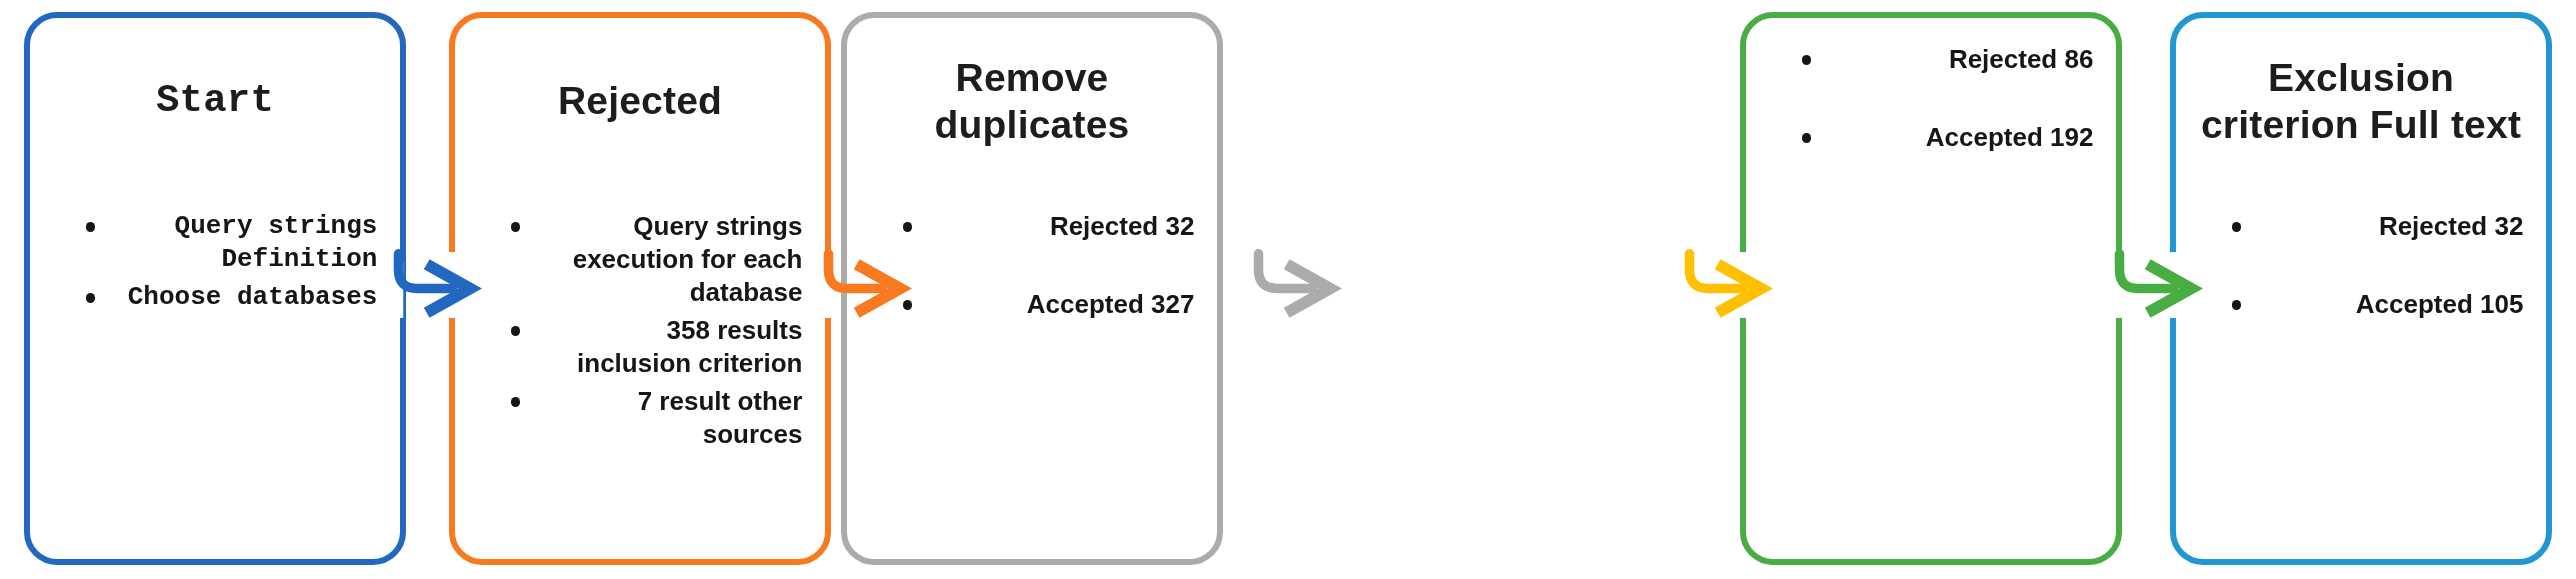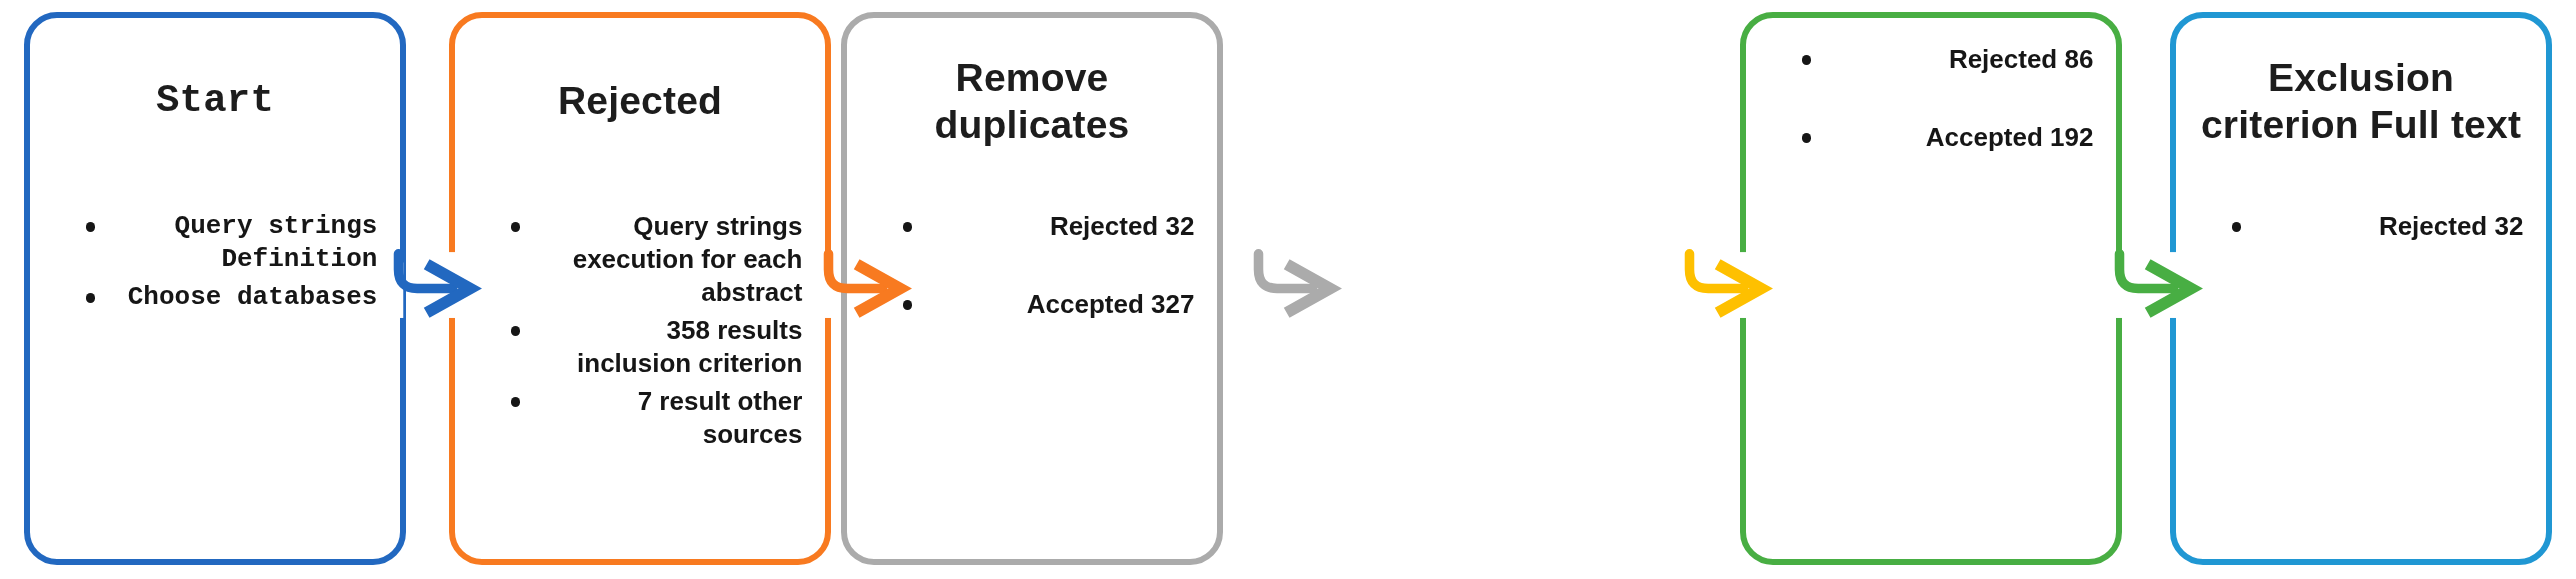--- a/index.html
+++ b/index.html
@@ -45,21 +45,21 @@
     <div class="box-title">Start</div>
     <ul class="bullets tight">
       <li>Query strings Definition</li>
       <li>Choose databases</li>
     </ul>
   </div>
 
   <div class="box" style="left: 449px; border-color: rgb(248, 122, 32);">
     <div class="box-title">Rejected</div>
     <ul class="bullets tight">
-      <li>Query strings execution for each abstract</li>
+      <li>Query strings execution for each database</li>
       <li>358 results inclusion criterion</li>
       <li>7 result other sources</li>
     </ul>
   </div>
 
   <div class="box" style="left: 841px; border-color: rgb(171, 171, 171);">
     <div class="box-title">Remove duplicates</div>
     <ul class="bullets spread">
       <li>Rejected 32</li>
       <li>Accepted 327</li>
@@ -71,20 +71,21 @@
     <ul class="bullets spread">
       <li>Rejected 86</li>
       <li>Accepted 192</li>
     </ul>
   </div>
 
   <div class="box" style="left: 2170px; border-color: rgb(32, 151, 211);">
     <div class="box-title">Exclusion criterion Full text</div>
     <ul class="bullets spread">
       <li>Rejected 32</li>
+      <li>Accepted 105</li>
     </ul>
   </div>
 
   <svg class="arrow" style="left:392px" viewBox="0 0 150 160">
     <rect class="gapmask" x="2" y="50" width="11" height="64"></rect>
     <rect class="gapmask" x="64" y="38" width="11" height="76"></rect>
     <g style="stroke: rgb(34, 104, 192);">
       <path class="shaft" d="M7.5,40 L7.5,58 Q7.5,80 29,80 L70,80"></path>
       <path class="chev" d="M40,52 L90,80 L40,108"></path>
     </g>

